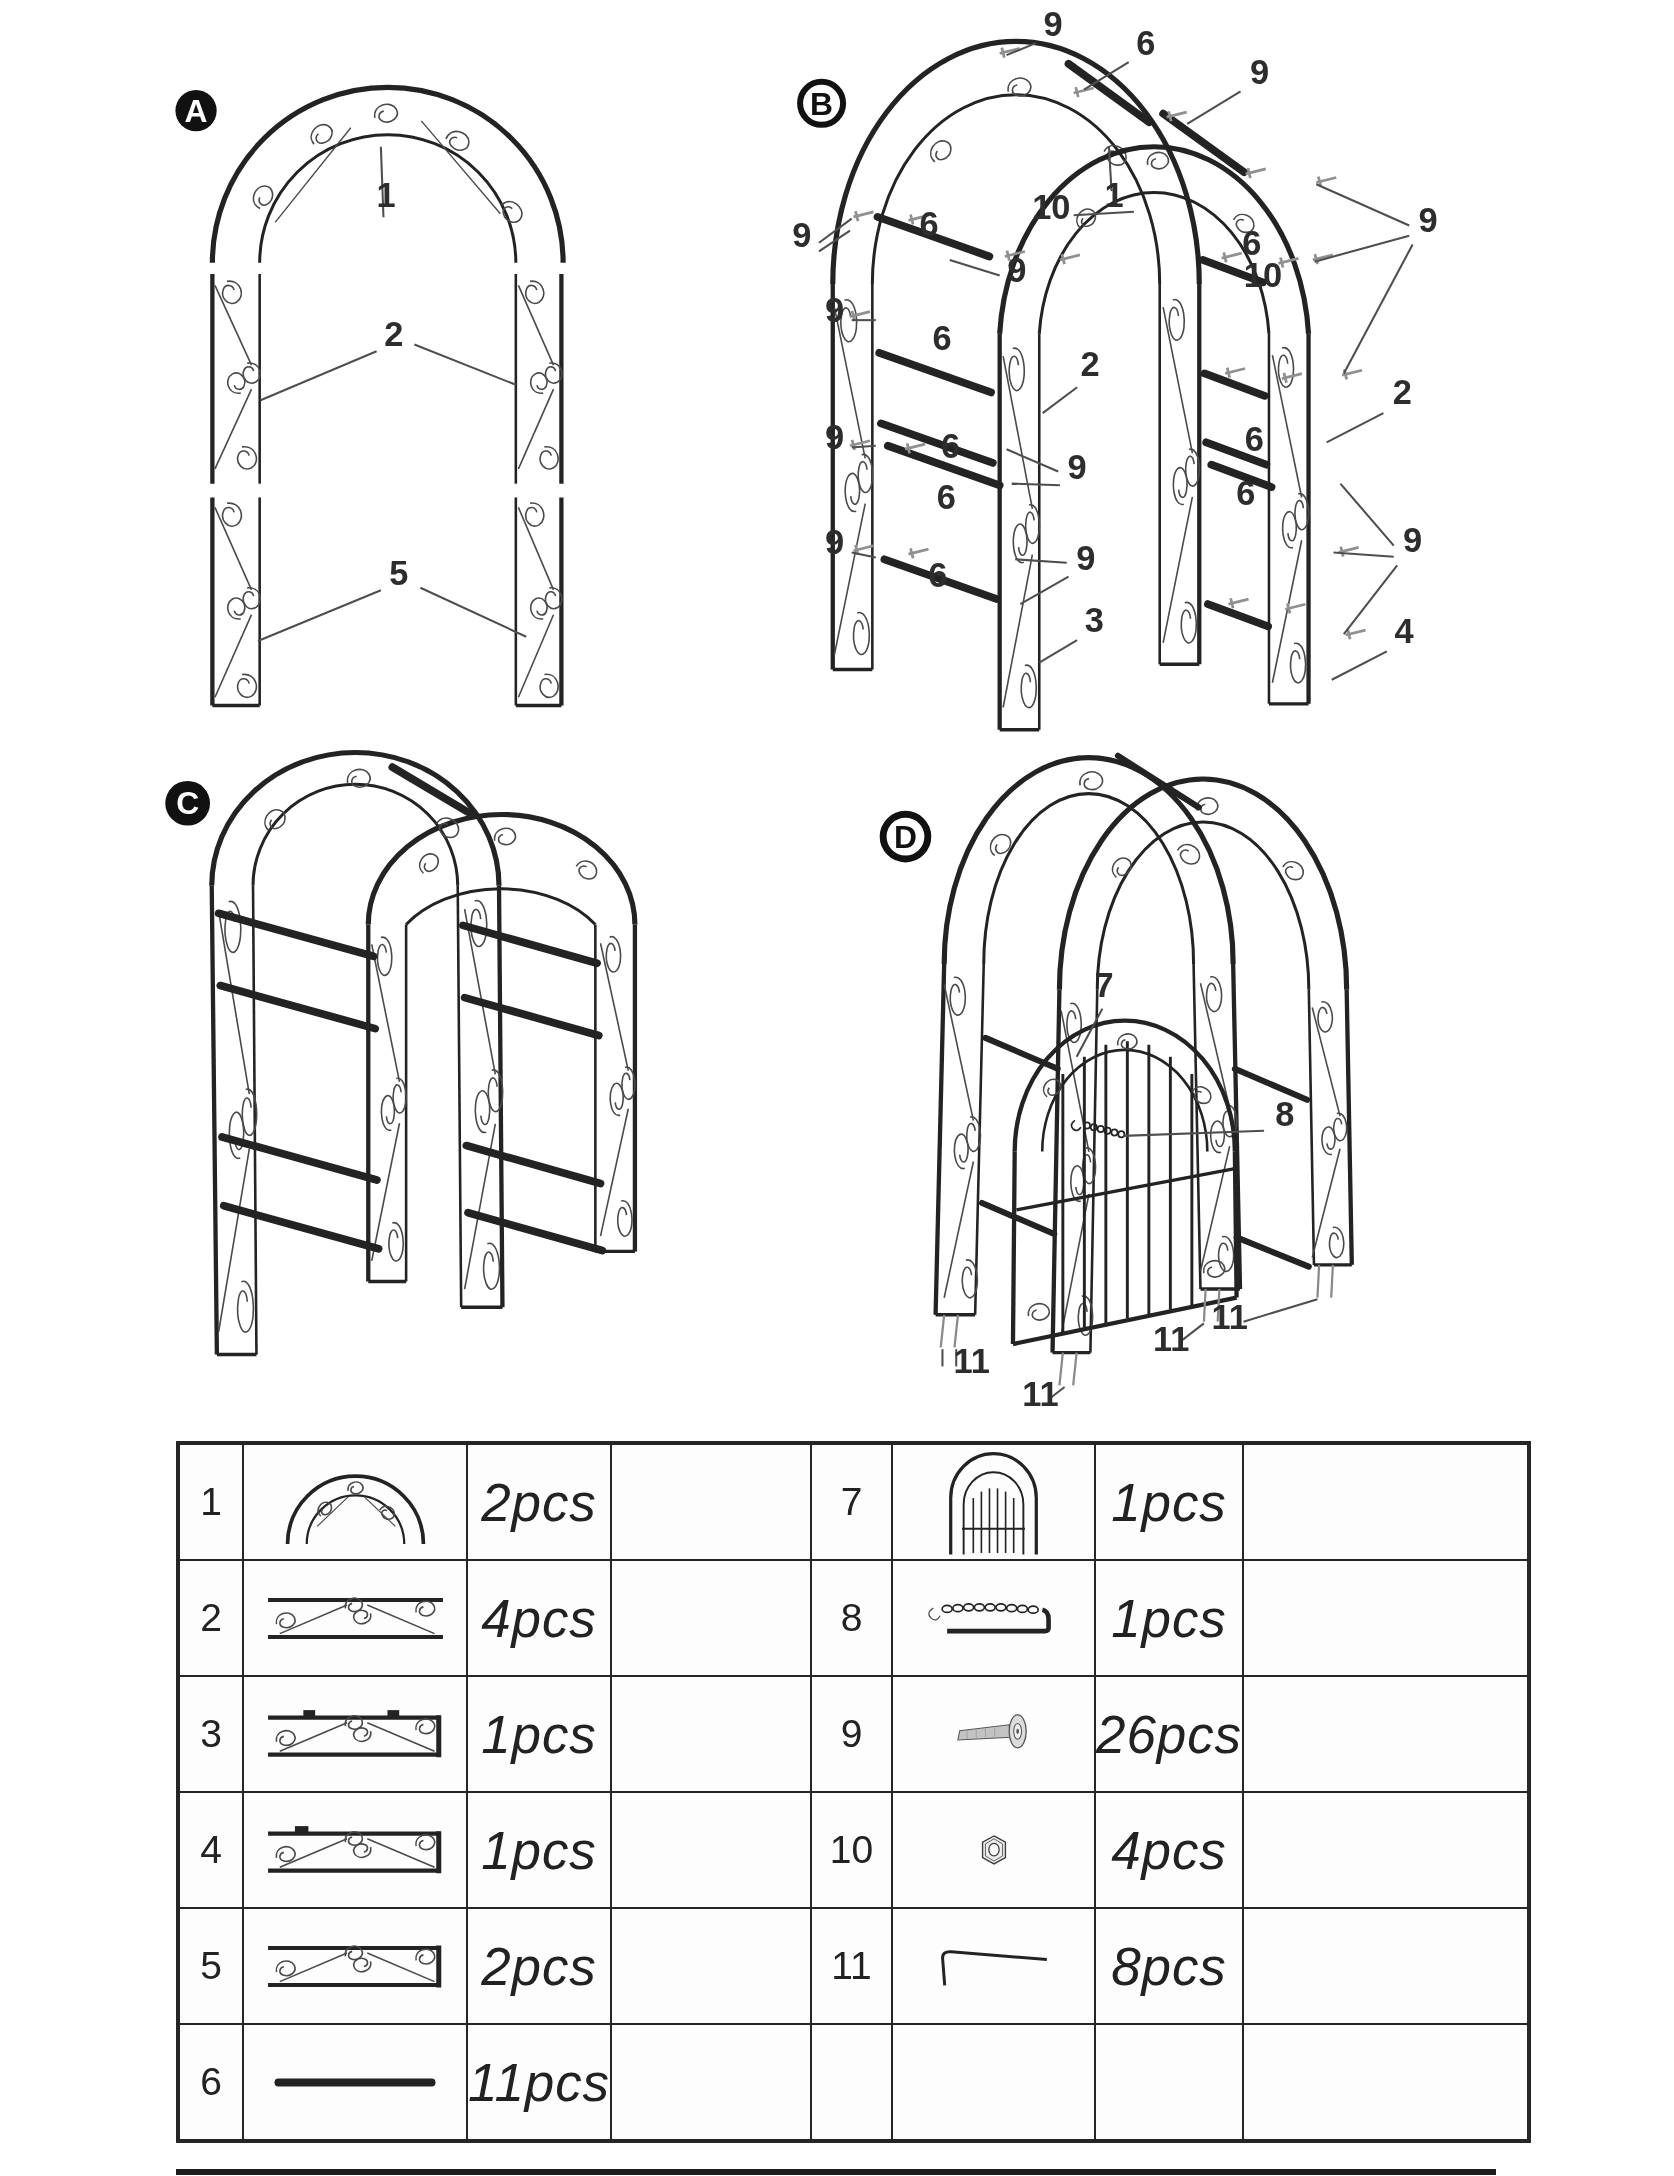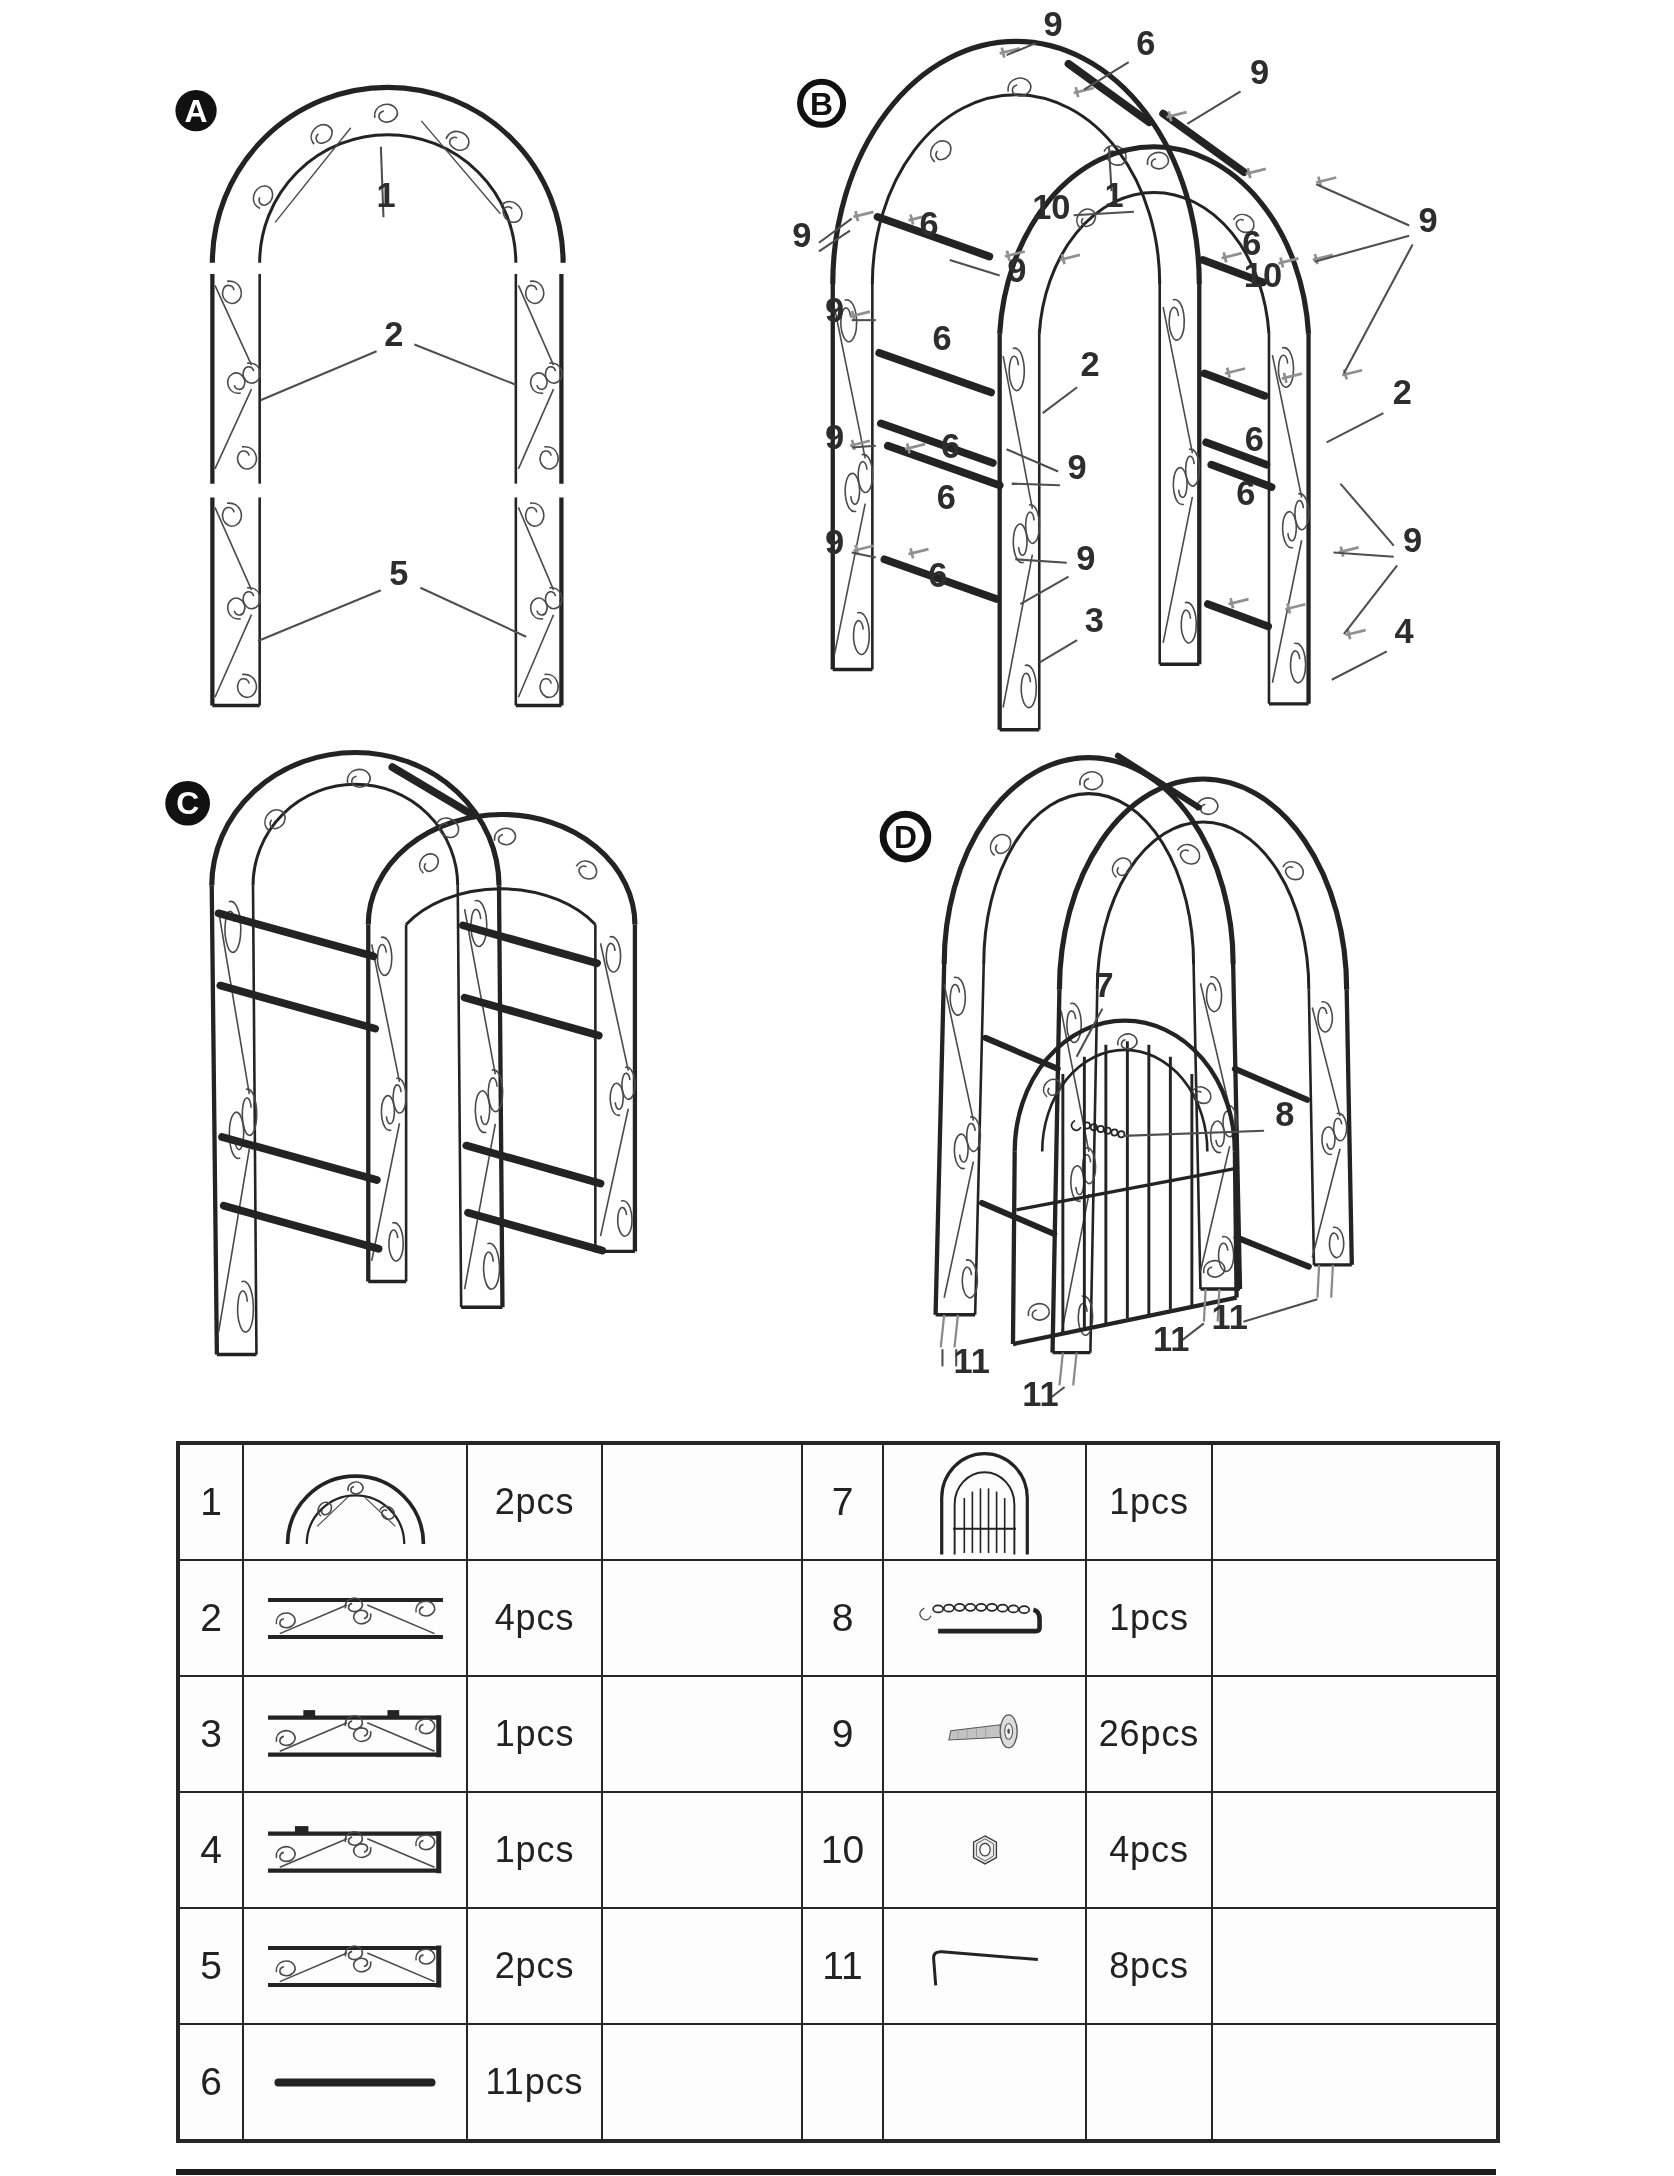--- a/index.html
+++ b/index.html
@@ -16,21 +16,21 @@
   .stake{stroke:#8a8a8a;stroke-width:2.6px;fill:none;}
   .bolt{stroke:#909090;stroke-width:3.2px;fill:none;}
   text.callout{font-size:40px;font-weight:bold;fill:#2d2d2d;text-anchor:middle;}
   text.badge-letter{font-size:37px;font-weight:bold;text-anchor:middle;}
   table.parts{position:absolute;left:176px;top:1441px;border-collapse:collapse;table-layout:fixed;
               background:#fdfdfd;}
   table.parts td{border:2.6px solid #262626;height:114px;text-align:center;vertical-align:middle;
                  padding:0;overflow:hidden;}
   table.parts{border:4.3px solid #262626;}
   td.num{font-size:39px;}
-  td.qty{font-size:36px;letter-spacing:0.9px;}
+  td.qty{font-size:53px;letter-spacing:0.9px;font-style:italic;}
   .picon{display:block;margin:0 auto;}
   .page-bottom-edge{position:absolute;left:176px;top:2169px;width:1320px;height:6px;background:#1d1d1d;}
 </style>
 </head>
 <body>
 
 <div class="page">
 
   <svg width="0" height="0" style="position:absolute">
     <defs>

